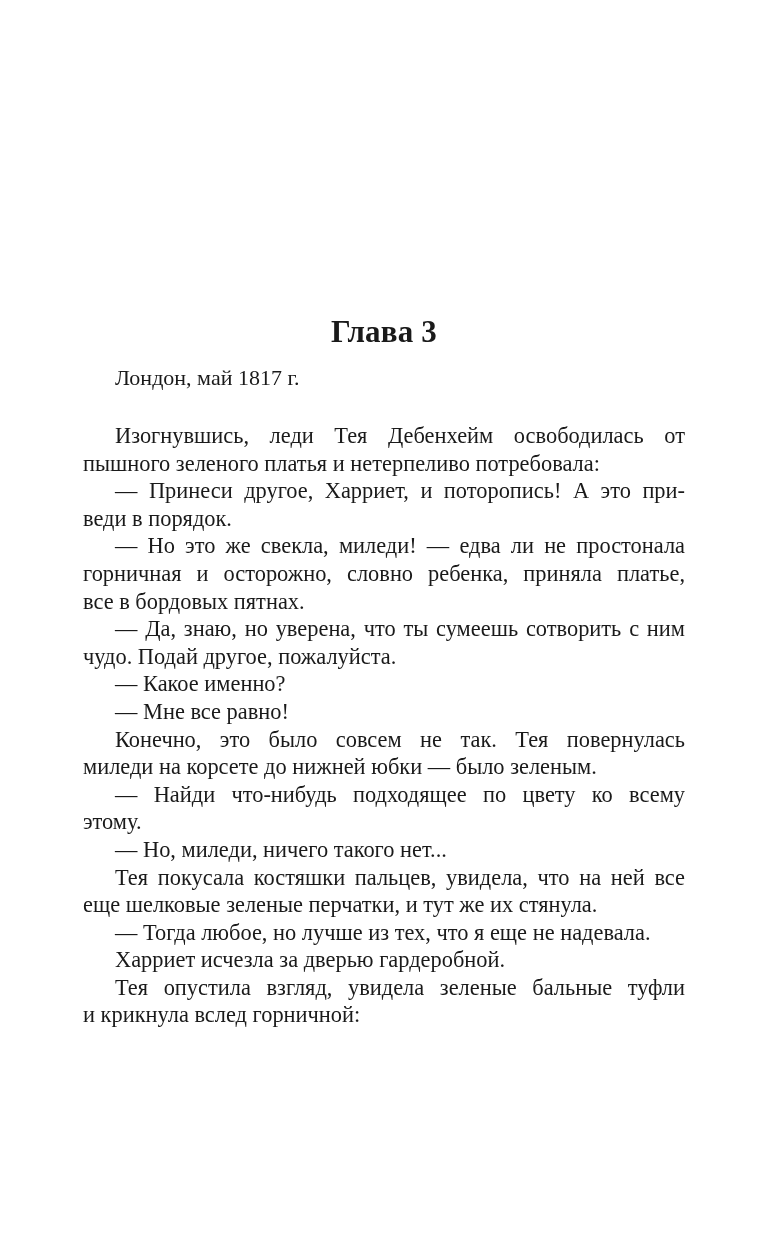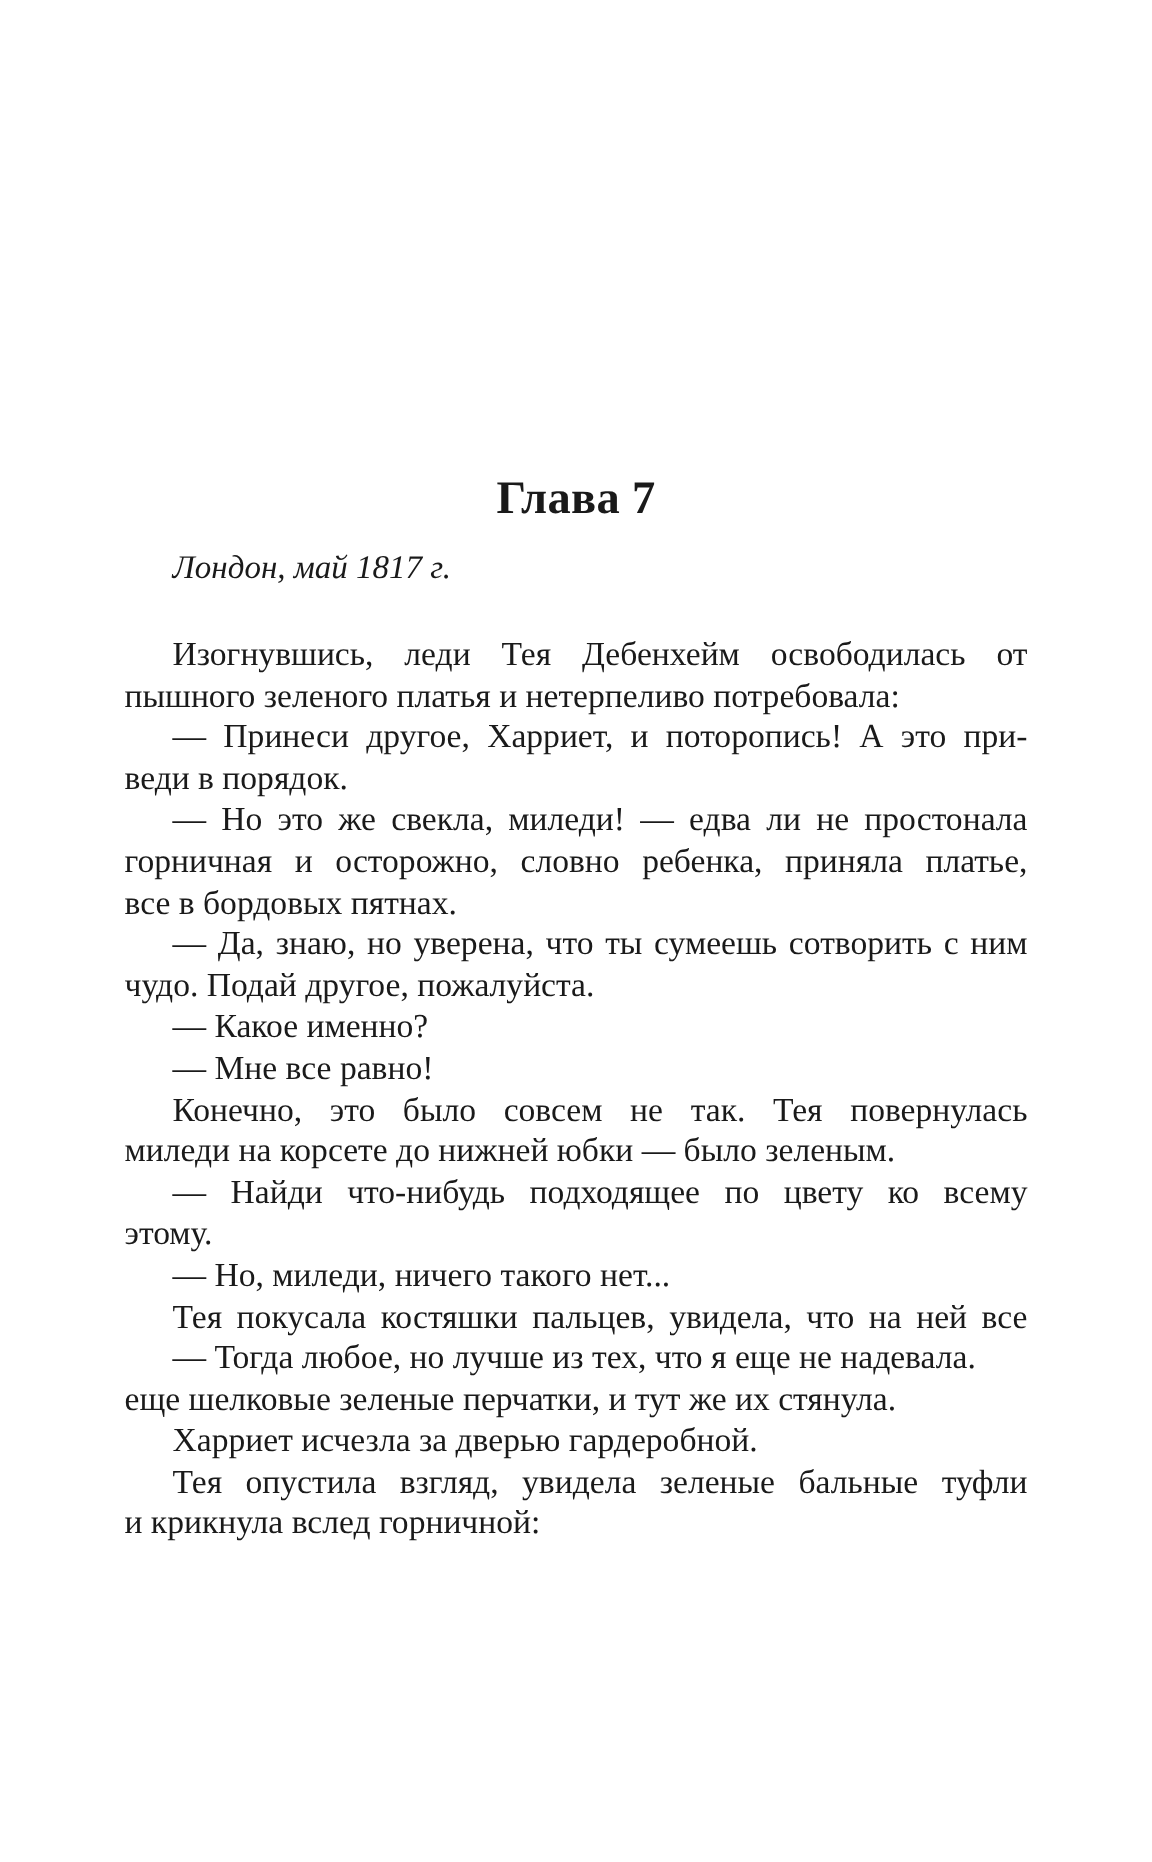--- a/index.html
+++ b/index.html
@@ -29,21 +29,20 @@
       text-align: center;
       font-weight: bold;
       font-size: 31px;
       line-height: 40px;
       letter-spacing: 0.2px;
     }
     .place-date {
       position: absolute;
       left: 32px;
       top: 364px;
-      font-style: italic;
       font-size: 22px;
       line-height: 28px;
     }
     .body-text {
       position: absolute;
       left: 0;
       top: 422px;
       width: 602px;
       font-family: Liberation Serif, serif;
     }
@@ -60,39 +59,39 @@
       padding-left: 32px;
     }
     .line.last {
       text-align-last: left;
     }
   </style>
 </head>
 <body>
 
 <div class="page">
-  <div class="chapter-title">Глава 7</div>
+  <div class="chapter-title">Глава 3</div>
   <div class="place-date">Лондон, май 1817 г.</div>
   <div class="body-text" id="body-text">
       <span class="line first" style="white-space: nowrap; overflow: visible;">Изогнувшись, леди Тея Дебенхейм освободилась от</span>
       <span class="line last" style="white-space: nowrap; overflow: visible;">пышного зеленого платья и нетерпеливо потребовала:</span>
       <span class="line first" style="white-space: nowrap; overflow: visible;">— Принеси другое, Харриет, и поторопись! А это при-</span>
       <span class="line last" style="white-space: nowrap; overflow: visible;">веди в порядок.</span>
       <span class="line first" style="white-space: nowrap; overflow: visible;">— Но это же свекла, миледи! — едва ли не простонала</span>
       <span class="line" style="white-space: nowrap; overflow: visible;">горничная и осторожно, словно ребенка, приняла платье,</span>
       <span class="line last" style="white-space: nowrap; overflow: visible;">все в бордовых пятнах.</span>
       <span class="line first" style="white-space: nowrap; overflow: visible;">— Да, знаю, но уверена, что ты сумеешь сотворить с ним</span>
       <span class="line last" style="white-space: nowrap; overflow: visible;">чудо. Подай другое, пожалуйста.</span>
       <span class="line first last" style="white-space: nowrap; overflow: visible;">— Какое именно?</span>
       <span class="line first last" style="white-space: nowrap; overflow: visible;">— Мне все равно!</span>
       <span class="line first" style="white-space: nowrap; overflow: visible;">Конечно, это было совсем не так. Тея повернулась</span>
       <span class="line last" style="white-space: nowrap; overflow: visible;">миледи на корсете до нижней юбки — было зеленым.</span>
       <span class="line first" style="white-space: nowrap; overflow: visible;">— Найди что-нибудь подходящее по цвету ко всему</span>
       <span class="line last" style="white-space: nowrap; overflow: visible;">этому.</span>
       <span class="line first last" style="white-space: nowrap; overflow: visible;">— Но, миледи, ничего такого нет...</span>
       <span class="line first" style="white-space: nowrap; overflow: visible;">Тея покусала костяшки пальцев, увидела, что на ней все</span>
+      <span class="line last" style="white-space: nowrap; overflow: visible;">еще шелковые зеленые перчатки, и тут же их стянула.</span>
       <span class="line first last" style="white-space: nowrap; overflow: visible;">— Тогда любое, но лучше из тех, что я еще не надевала.</span>
-      <span class="line last" style="white-space: nowrap; overflow: visible;">еще шелковые зеленые перчатки, и тут же их стянула.</span>
       <span class="line first last" style="white-space: nowrap; overflow: visible;">Харриет исчезла за дверью гардеробной.</span>
       <span class="line first" style="white-space: nowrap; overflow: visible;">Тея опустила взгляд, увидела зеленые бальные туфли</span>
       <span class="line last" style="white-space: nowrap; overflow: visible;">и крикнула вслед горничной:</span>
     </div>
 </div>
 
 </body></html>

